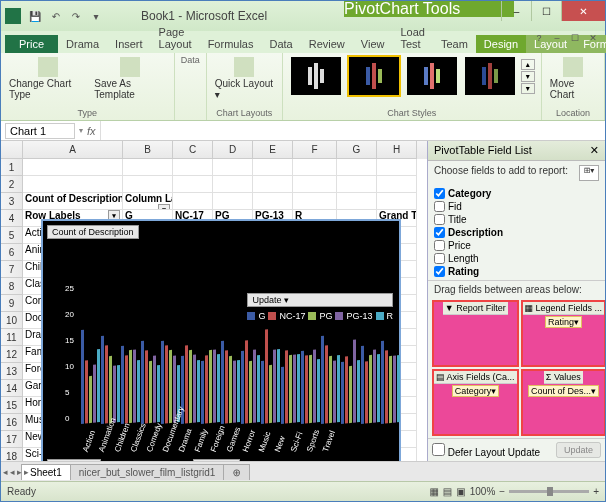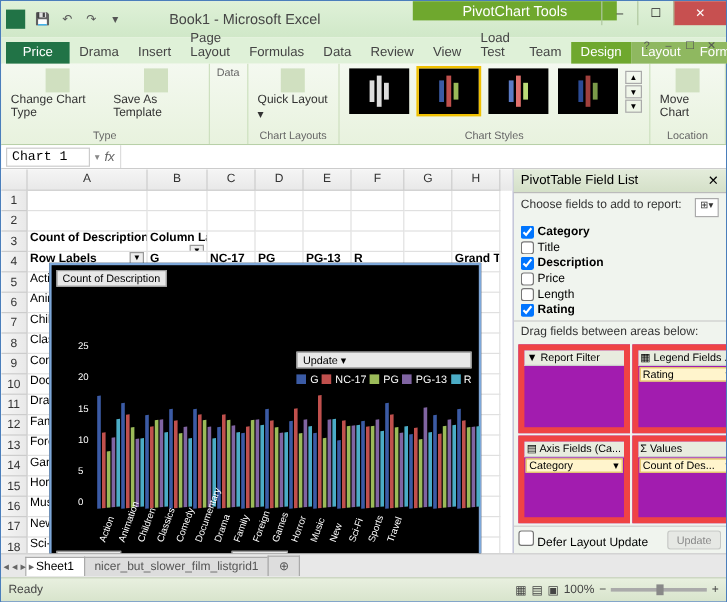--- a/index.html
+++ b/index.html
@@ -3,41 +3,41 @@
 <meta charset="utf-8">
 <style>
 * { margin:0; padding:0; box-sizing:border-box; font-family:'Segoe UI',Tahoma,sans-serif; }
 body { width:606px; height:502px; overflow:hidden; background:#fff; }
 .window { width:606px; height:502px; display:flex; flex-direction:column; border:1px solid #4a7ebb; }
 .titlebar { height:30px; background:linear-gradient(#dff1d8,#d0e8c8); display:flex; align-items:center; position:relative; }
 .excel-icon { width:16px; height:16px; margin:0 4px; background:#217346; display:inline-block; }
 .qat { display:flex; gap:2px; margin-left:2px; }
 .qat-btn { width:18px; height:18px; display:flex; align-items:center; justify-content:center; font-size:10px; color:#555; cursor:pointer; }
 .title-text { position:absolute; left:140px; font-size:12px; color:#444; }
-.context-tab { position:absolute; left:343px; top:0; width:170px; height:16px; background:#6fa82e; color:#fff; font-size:12px; text-align:center; line-height:16px; }
+.context-tab { position:absolute; left:343px; top:0; width:170px; height:16px; background:#6fa82e; color:#fff; font-size:16px; text-align:left; line-height:16px; }
 .winbtns { position:absolute; right:0; top:0; display:flex; }
 .winbtn { width:30px; height:20px; display:flex; align-items:center; justify-content:center; font-size:10px; color:#222; cursor:pointer; border-left:1px solid #b0c8a0; }
 .winbtn.close { background:#c75050; color:#fff; width:44px; }
 .ribbon-tabs { height:22px; background:#dff1d8; display:flex; align-items:flex-end; padding-left:4px; font-size:11px; position:relative; }
 .file-tab { background:#217346; color:#fff; padding:3px 14px; cursor:pointer; }
 .rtab { padding:3px 8px; color:#444; cursor:pointer; }
 .rtab.active { background:#6fa82e; color:#fff; }
 .mdi-btns { position:absolute; right:4px; top:2px; display:flex; gap:2px; }
 .mdi-btn { width:16px; height:14px; font-size:9px; color:#555; text-align:center; cursor:pointer; }
 .ribbon { height:68px; background:linear-gradient(#f4f9f0,#e8f2de); border-bottom:1px solid #b8d0a8; display:flex; }
 .rgroup { border-right:1px solid #cde0bf; padding:2px 6px; display:flex; flex-direction:column; justify-content:space-between; }
 .rgroup-label { font-size:9px; color:#666; text-align:center; }
 .rbtn { display:flex; flex-direction:column; align-items:center; font-size:10px; color:#333; cursor:pointer; padding:2px; }
 .rbtn-icon { width:20px; height:20px; background:#d0e0c0; margin-bottom:1px; }
 .rbtn-row { display:flex; gap:4px; }
 .chart-thumb { width:50px; height:38px; background:#000; margin:2px; cursor:pointer; position:relative; display:inline-flex; align-items:center; justify-content:center; gap:2px; }
 .chart-thumb.sel { outline:2px solid #f0c000; }
 .ct-bar { width:4px; background:#888; }
 .formula-bar { height:20px; background:#fff; border-bottom:1px solid #ccc; display:flex; align-items:center; font-size:11px; }
-.namebox { width:70px; border:1px solid #ccc; padding:1px 4px; margin:0 4px;font-family:Liberation Mono, monospace; }
+.namebox { width:70px; border:1px solid #ccc; padding:1px 4px; margin:0 4px; }
 .fx { color:#666; padding:0 4px; font-style:italic; }
 .content { flex:1; display:flex; overflow:hidden; }
 .sheet-area { flex:1; position:relative; background:#fff; overflow:hidden; }
 .col-headers { display:flex; height:18px; background:linear-gradient(#f5f5f5,#e8e8e8); font-size:10px; color:#333; }
 .rowhead-spacer { width:22px; border-right:1px solid #ccc; border-bottom:1px solid #ccc; }
 .ch { border-right:1px solid #ccc; border-bottom:1px solid #ccc; text-align:center; line-height:18px; }
 .grid-body { display:flex; position:relative; }
 .row-headers { width:22px; background:linear-gradient(90deg,#f5f5f5,#e8e8e8); font-size:10px; color:#333; }
 .rh { height:17px; border-bottom:1px solid #ccc; border-right:1px solid #ccc; text-align:center; line-height:17px; }
 .cells { position:relative; flex:1; }
@@ -54,21 +54,21 @@
 .field-list { width:178px; background:#f0f4ee; border-left:1px solid #aac; display:flex; flex-direction:column; font-size:10px; }
 .fl-title { background:linear-gradient(#e4ecdb,#d4e0c8); padding:3px 6px; font-size:11px; border-bottom:1px solid #bbb; display:flex; justify-content:space-between; }
 .fl-sub { padding:4px 6px; color:#333; display:flex; justify-content:space-between; align-items:flex-start; }
 .fl-opts { width:20px; height:16px; border:1px solid #aaa; background:#fff; font-size:8px; text-align:center; cursor:pointer; }
 .fl-fields { padding:2px 6px; flex:0 0 auto; border-bottom:1px solid #ccc; }
 .fl-field { padding:1px 0; display:flex; align-items:center; gap:3px; }
 .fl-field input { width:11px; height:11px; }
 .fl-field.checked label { font-weight:bold; }
 .fl-areas-label { padding:3px 6px; color:#333; }
 .fl-areas { display:grid; grid-template-columns:1fr 1fr; grid-template-rows:1fr 1fr; gap:2px; padding:2px 4px; flex:1; }
-.fl-area { border:5px solid #ef4444; background:#a21caf; font-size:9px; display:flex; flex-direction:column; }
+.fl-area { border:2px solid #ef4444; background:#ec4899; font-size:9px; display:flex; flex-direction:column;align-items:center; }
 .fl-area-hdr { background:#e8ecdf; padding:1px 2px; border-bottom:1px solid #ccc; overflow:hidden; white-space:nowrap; }
 .fl-area-body { flex:1; padding:1px; }
 .area-item { background:#fff4cc; border:1px solid #e0c060; padding:0 2px; font-size:9px; display:flex; justify-content:space-between; cursor:pointer; }
 .fl-footer { padding:3px 4px; display:flex; justify-content:space-between; align-items:center; border-top:1px solid #ccc; }
 .fl-footer button { font-size:9px; padding:1px 6px; color:#888; }
 .sheet-tabs { height:20px; background:#e8e8e8; border-top:1px solid #ccc; display:flex; align-items:center; font-size:10px; padding-left:20px; position:relative; }
 .stab { padding:2px 8px; background:#fff; border:1px solid #aaa; border-bottom:none; cursor:pointer; margin-right:-1px; }
 .stab.inactive { background:#ddd; color:#555; }
 .status-bar { height:20px; background:linear-gradient(#e8f0df,#d8e4cc); border-top:1px solid #b8c8a8; display:flex; align-items:center; font-size:10px; color:#444; padding:0 6px; justify-content:space-between; }
 .zoom { display:flex; align-items:center; gap:4px; }
@@ -595,20 +595,24 @@
     <span>Choose fields to add to report:</span>
     <span class="fl-opts">⊞▾</span>
    </div>
    <div class="fl-fields" id="flfields">
           <div class="fl-field checked">
             <input type="checkbox" checked="" style="">
             <label>Category</label>
           </div>
           <div class="fl-field">
             <input type="checkbox" style="">
+            <label>Fid</label>
+          </div>
+          <div class="fl-field">
+            <input type="checkbox" style="">
             <label>Title</label>
           </div>
           <div class="fl-field checked">
             <input type="checkbox" checked="" style="">
             <label>Description</label>
           </div>
           <div class="fl-field">
             <input type="checkbox" style="">
             <label>Price</label>
           </div>

